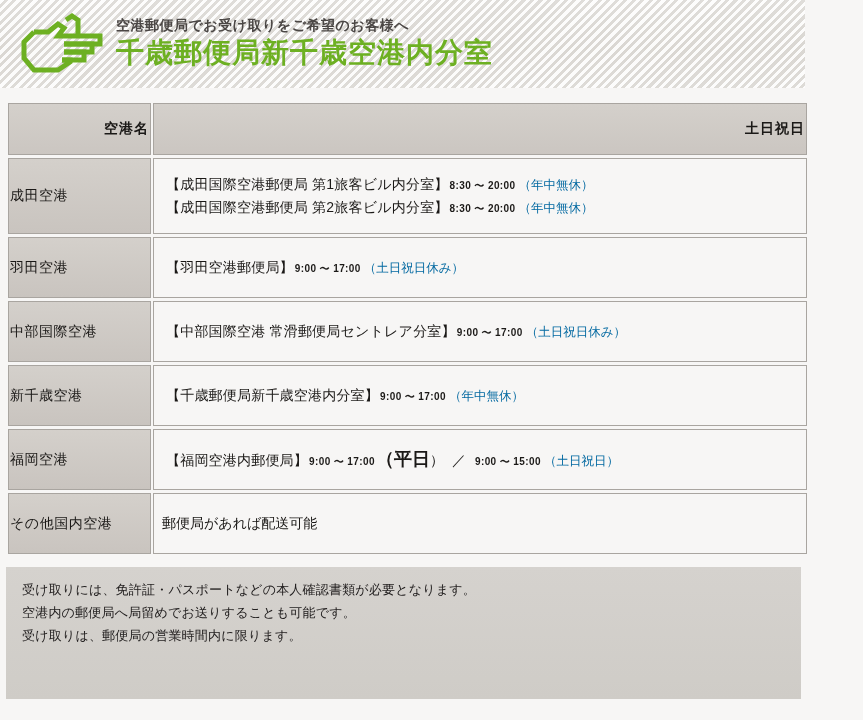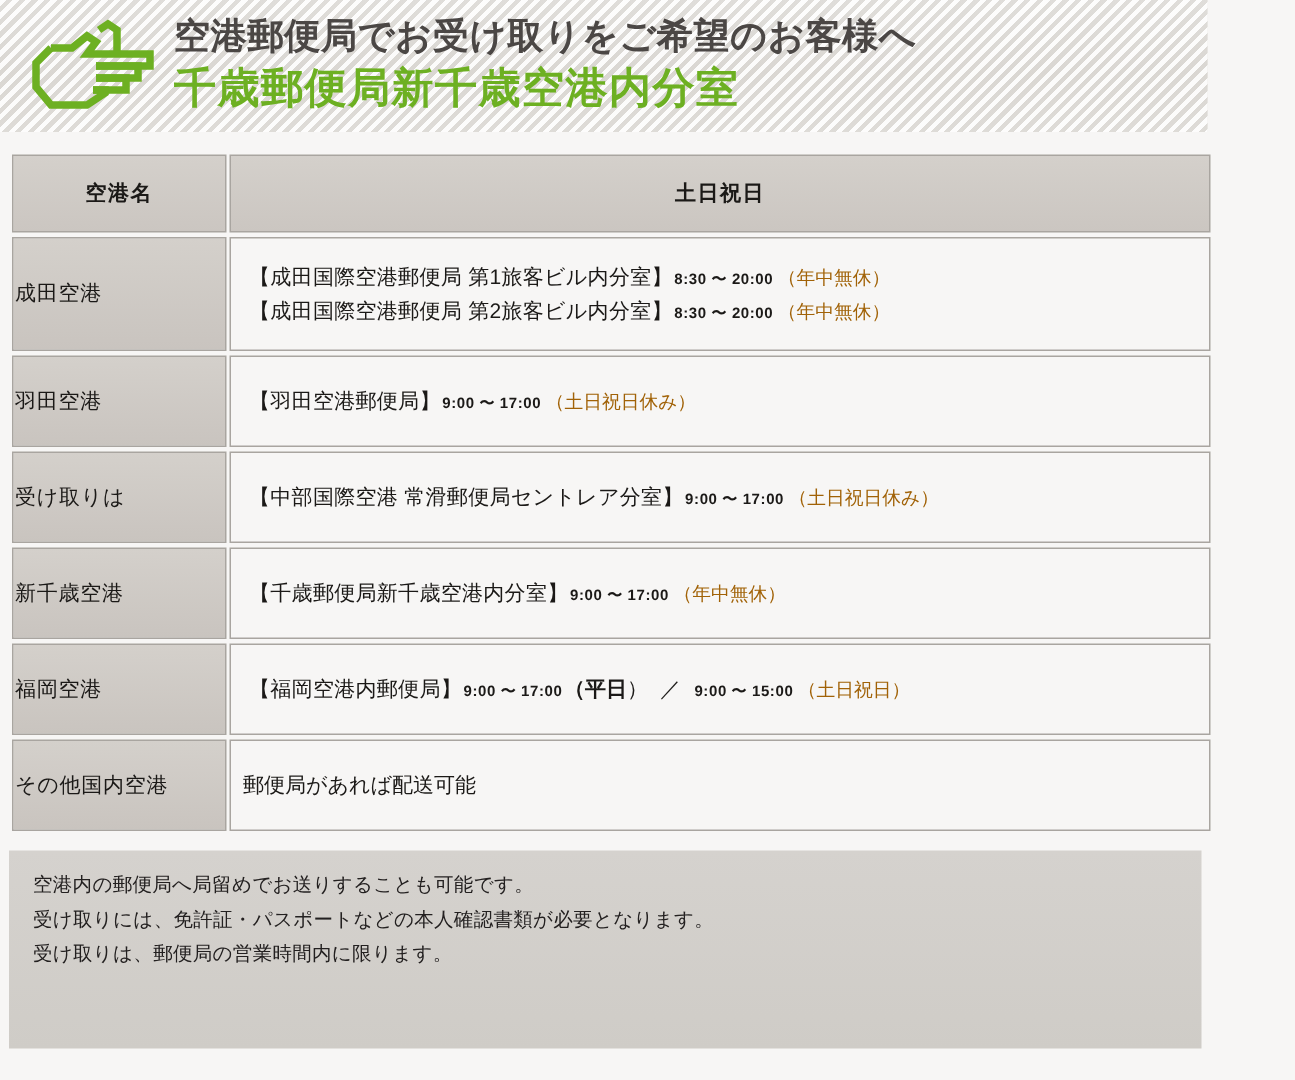--- a/index.html
+++ b/index.html
@@ -44,21 +44,21 @@
     height: 72px;
     margin-left: 14px;
     margin-top: 4px;
     display: block;
   }
   .banner-text {
     margin-left: 6px;
     padding-bottom: 2px;
   }
   .banner-sub {
-    font-size: 24px;
+    font-size: 14px;
     font-weight: bold;
     color: #4b4745;
     letter-spacing: 0.5px;
     line-height: 1.15;
     white-space: nowrap;
   }
   .banner-title {
     font-size: 28px;
     font-weight: bold;
     color: #6db022;
@@ -86,21 +86,21 @@
   }
   th.col-airport { width: 139px; }
   th.col-hours   { width: 650px; }
 
   th.head-cell {
     background: linear-gradient(to bottom, #d4d0cb 0%, #cbc6c1 100%);
     color: #1b1917;
     font-size: 14px;
     font-weight: bold;
     height: 48px;
-    text-align: center;
+    text-align: right;
     letter-spacing: 1px;
   }
   td.airport-cell {
     background: linear-gradient(to bottom, #d4d0cb 0%, #c9c4bf 100%);
     color: #1b1917;
     font-size: 14px;
     font-weight: normal;
     letter-spacing: 0.5px;
   }
   td.hours-cell {
@@ -119,24 +119,24 @@
   .office { font-weight: normal; letter-spacing: 0.2px; }
   .time {
     font-weight: bold;
     font-size: 10px;
     letter-spacing: 0.4px;
     margin: 0 1px;
   }
   .note {
     font-size: 12.5px;
     font-weight: normal;
-    color: #a16207;
+    color: #0369a1;
     margin-left: 2px;
   }
-  .note-b { font-weight: bold; font-size: 14px; }
+  .note-b { font-weight: bold; font-size: 18px; }
   .slash { margin: 0 8px; font-size: 14px; }
   .plain { font-size: 14px; font-weight: normal; }
 
   
   .notice {
     margin: 10px 0 0 6px;
     width: 795px;
     height: 132px;
     background: linear-gradient(to bottom, #d5d2ce 0%, #cfccc7 100%);
     padding: 12px 0 0 16px;
@@ -198,21 +198,21 @@
       <tr class="row-std">
         <td class="airport-cell">羽田空港</td>
         <td class="hours-cell">
           <div class="line">
             <span class="office">【羽田空港郵便局】</span><span class="time">9:00 〜 17:00</span><span class="note">（土日祝日休み）</span>
           </div>
         </td>
       </tr>
 
       <tr class="row-std">
-        <td class="airport-cell">受け取りは</td>
+        <td class="airport-cell">中部国際空港</td>
         <td class="hours-cell">
           <div class="line">
             <span class="office">【中部国際空港 常滑郵便局セントレア分室】</span><span class="time">9:00 〜 17:00</span><span class="note">（土日祝日休み）</span>
           </div>
         </td>
       </tr>
 
 
       <tr class="row-std">
         <td class="airport-cell">新千歳空港</td>
@@ -237,18 +237,18 @@
         <td class="hours-cell compact">
           <div class="line plain">郵便局があれば配送可能</div>
         </td>
       </tr>
 
     </tbody>
   </table>
 </div>
 
 <div class="notice">
+  <p>受け取りには、免許証・パスポートなどの本人確認書類が必要となります。</p>
   <p>空港内の郵便局へ局留めでお送りすることも可能です。</p>
-  <p>受け取りには、免許証・パスポートなどの本人確認書類が必要となります。</p>
   <p>受け取りは、郵便局の営業時間内に限ります。</p>
   <div class="gap"></div>
 
 </div>
 
 </body></html>

